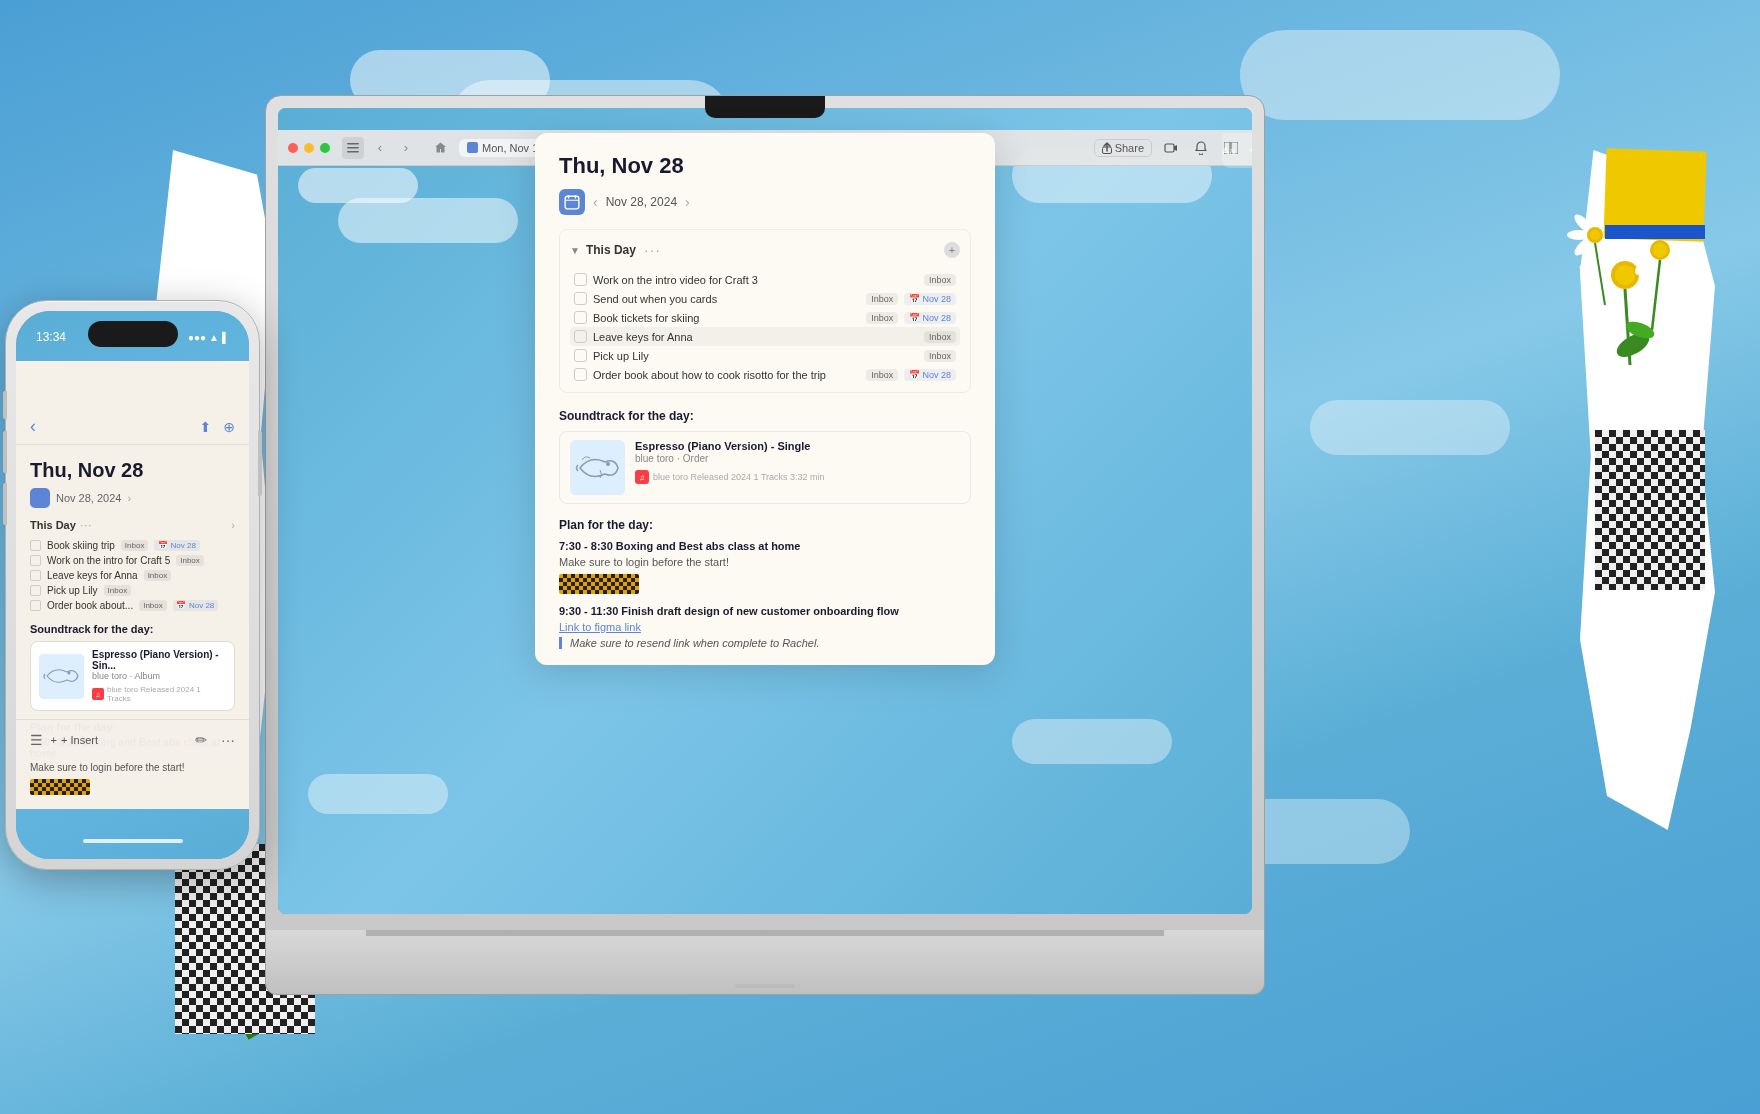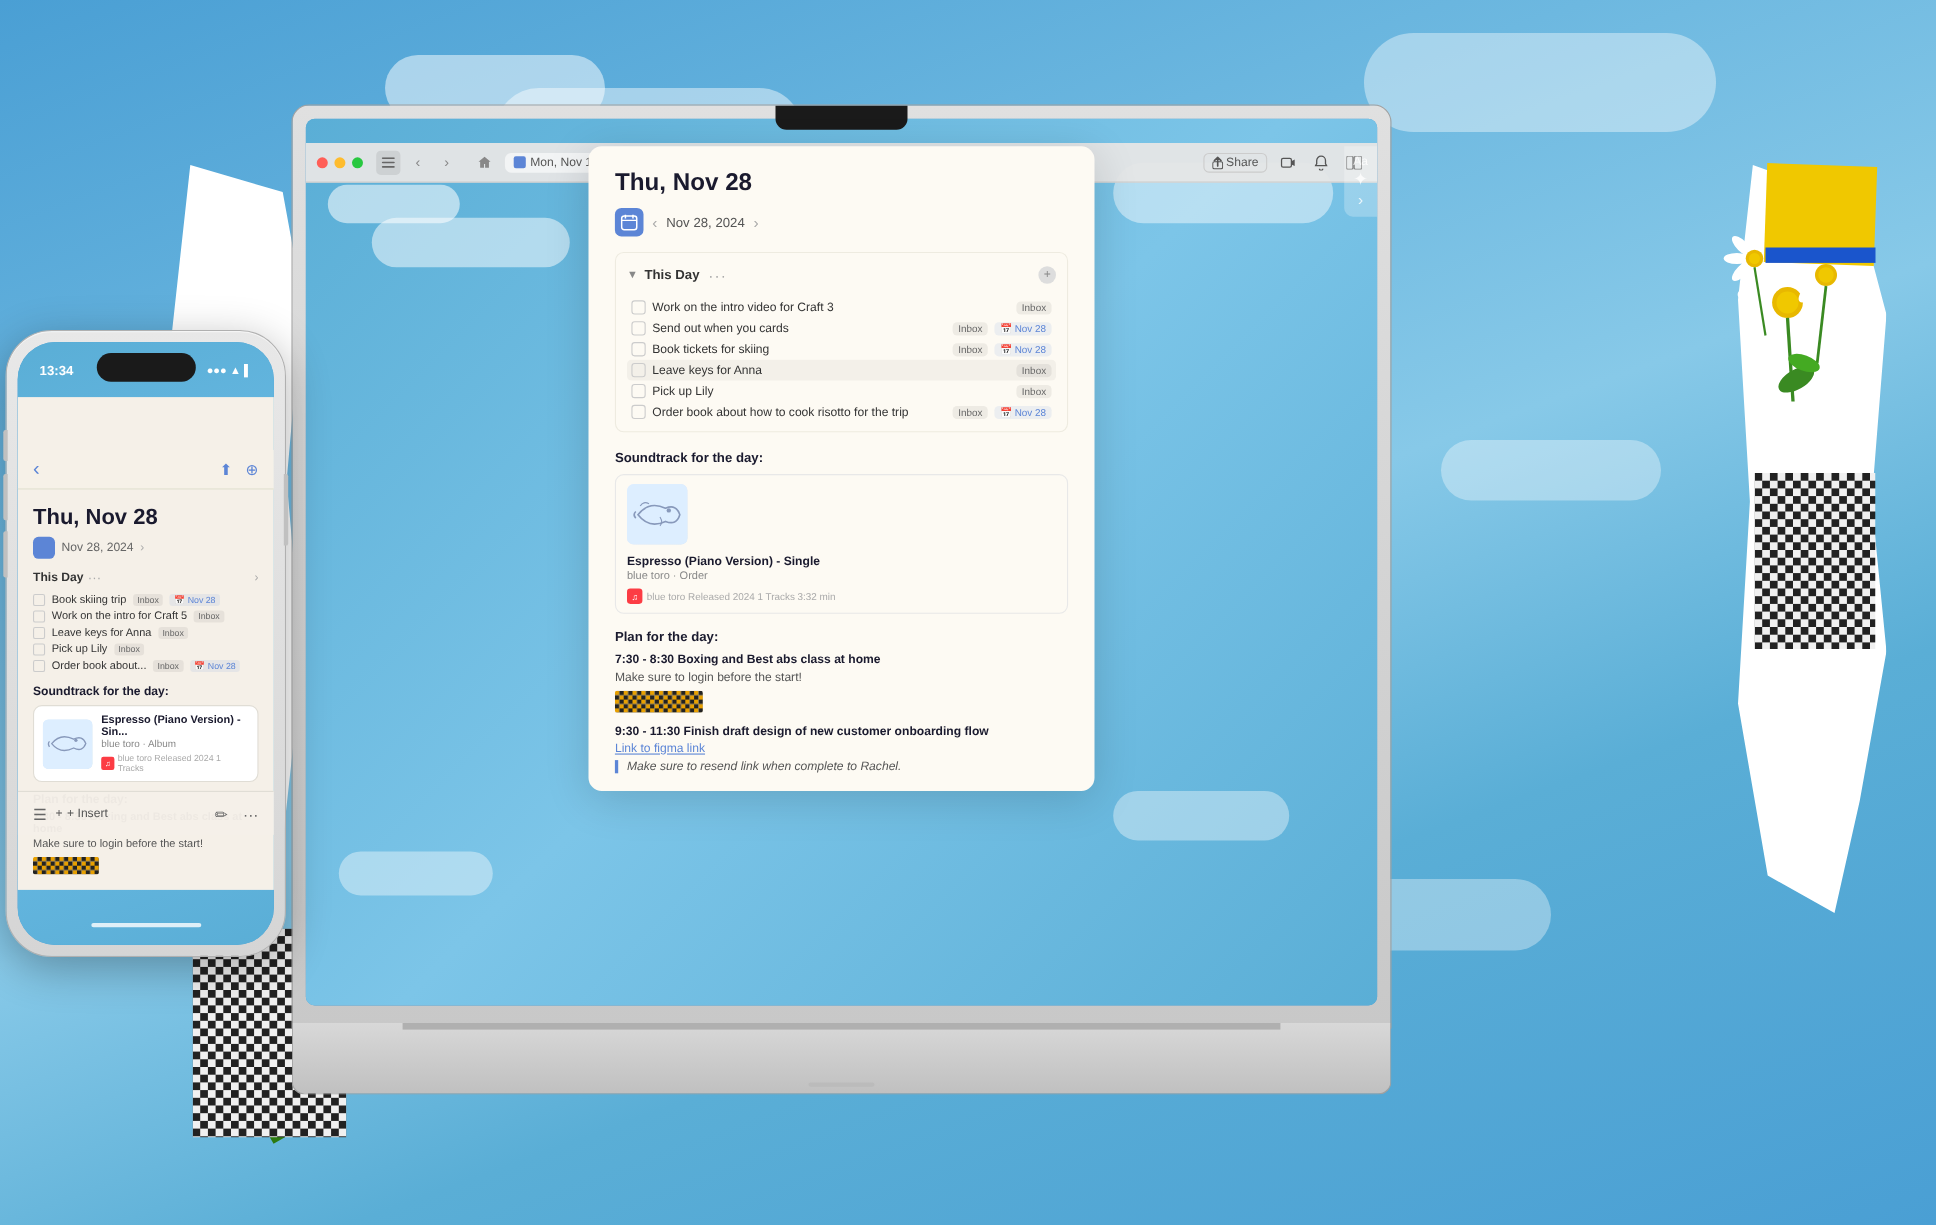--- a/index.html
+++ b/index.html
@@ -328,21 +328,20 @@
       margin-bottom: 8px;
     }
 
     .music-card {
       display: flex;
       gap: 10px;
       border: 1px solid #e8e8e8;
       border-radius: 8px;
       padding: 8px 10px;
       align-items: flex-start;
-      flex-direction: column;
     }
 
     .music-album-art {
       width: 55px;
       height: 55px;
       background: linear-gradient(135deg, #e8f0ff 0%, #d0e4f7 100%);
       border-radius: 6px;
       flex-shrink: 0;
       overflow: hidden;
       display: flex;
@@ -433,23 +432,23 @@
     
     .screen-sidebar {
       position: absolute;
       right: 0;
       top: 25px;
       width: 30px;
       background: rgba(255,255,255,0.25);
       border-radius: 0 0 0 8px;
       padding: 8px 0;
       display: flex;
-      flex-direction: column;
-      align-items: center;
-      gap: 0;
+      flex-direction: row;
+      align-items: center;
+      gap: 12px;
       z-index: 21;
     }
 
     
     .iphone-container {
       position: absolute;
       left: 5px;
       top: 300px;
       width: 255px;
       height: 570px;
@@ -532,21 +531,21 @@
     .iphone-status-bar {
       position: absolute;
       top: 14px;
       left: 20px;
       right: 20px;
       height: 24px;
       display: flex;
       align-items: center;
       justify-content: space-between;
       font-size: 12px;
-      font-weight: 700;
+      font-weight: 400;
       color: white;
       z-index: 25;
     }
 
     .iphone-status-icons {
       display: flex;
       align-items: center;
       gap: 3px;
       font-size: 10px;
     }

